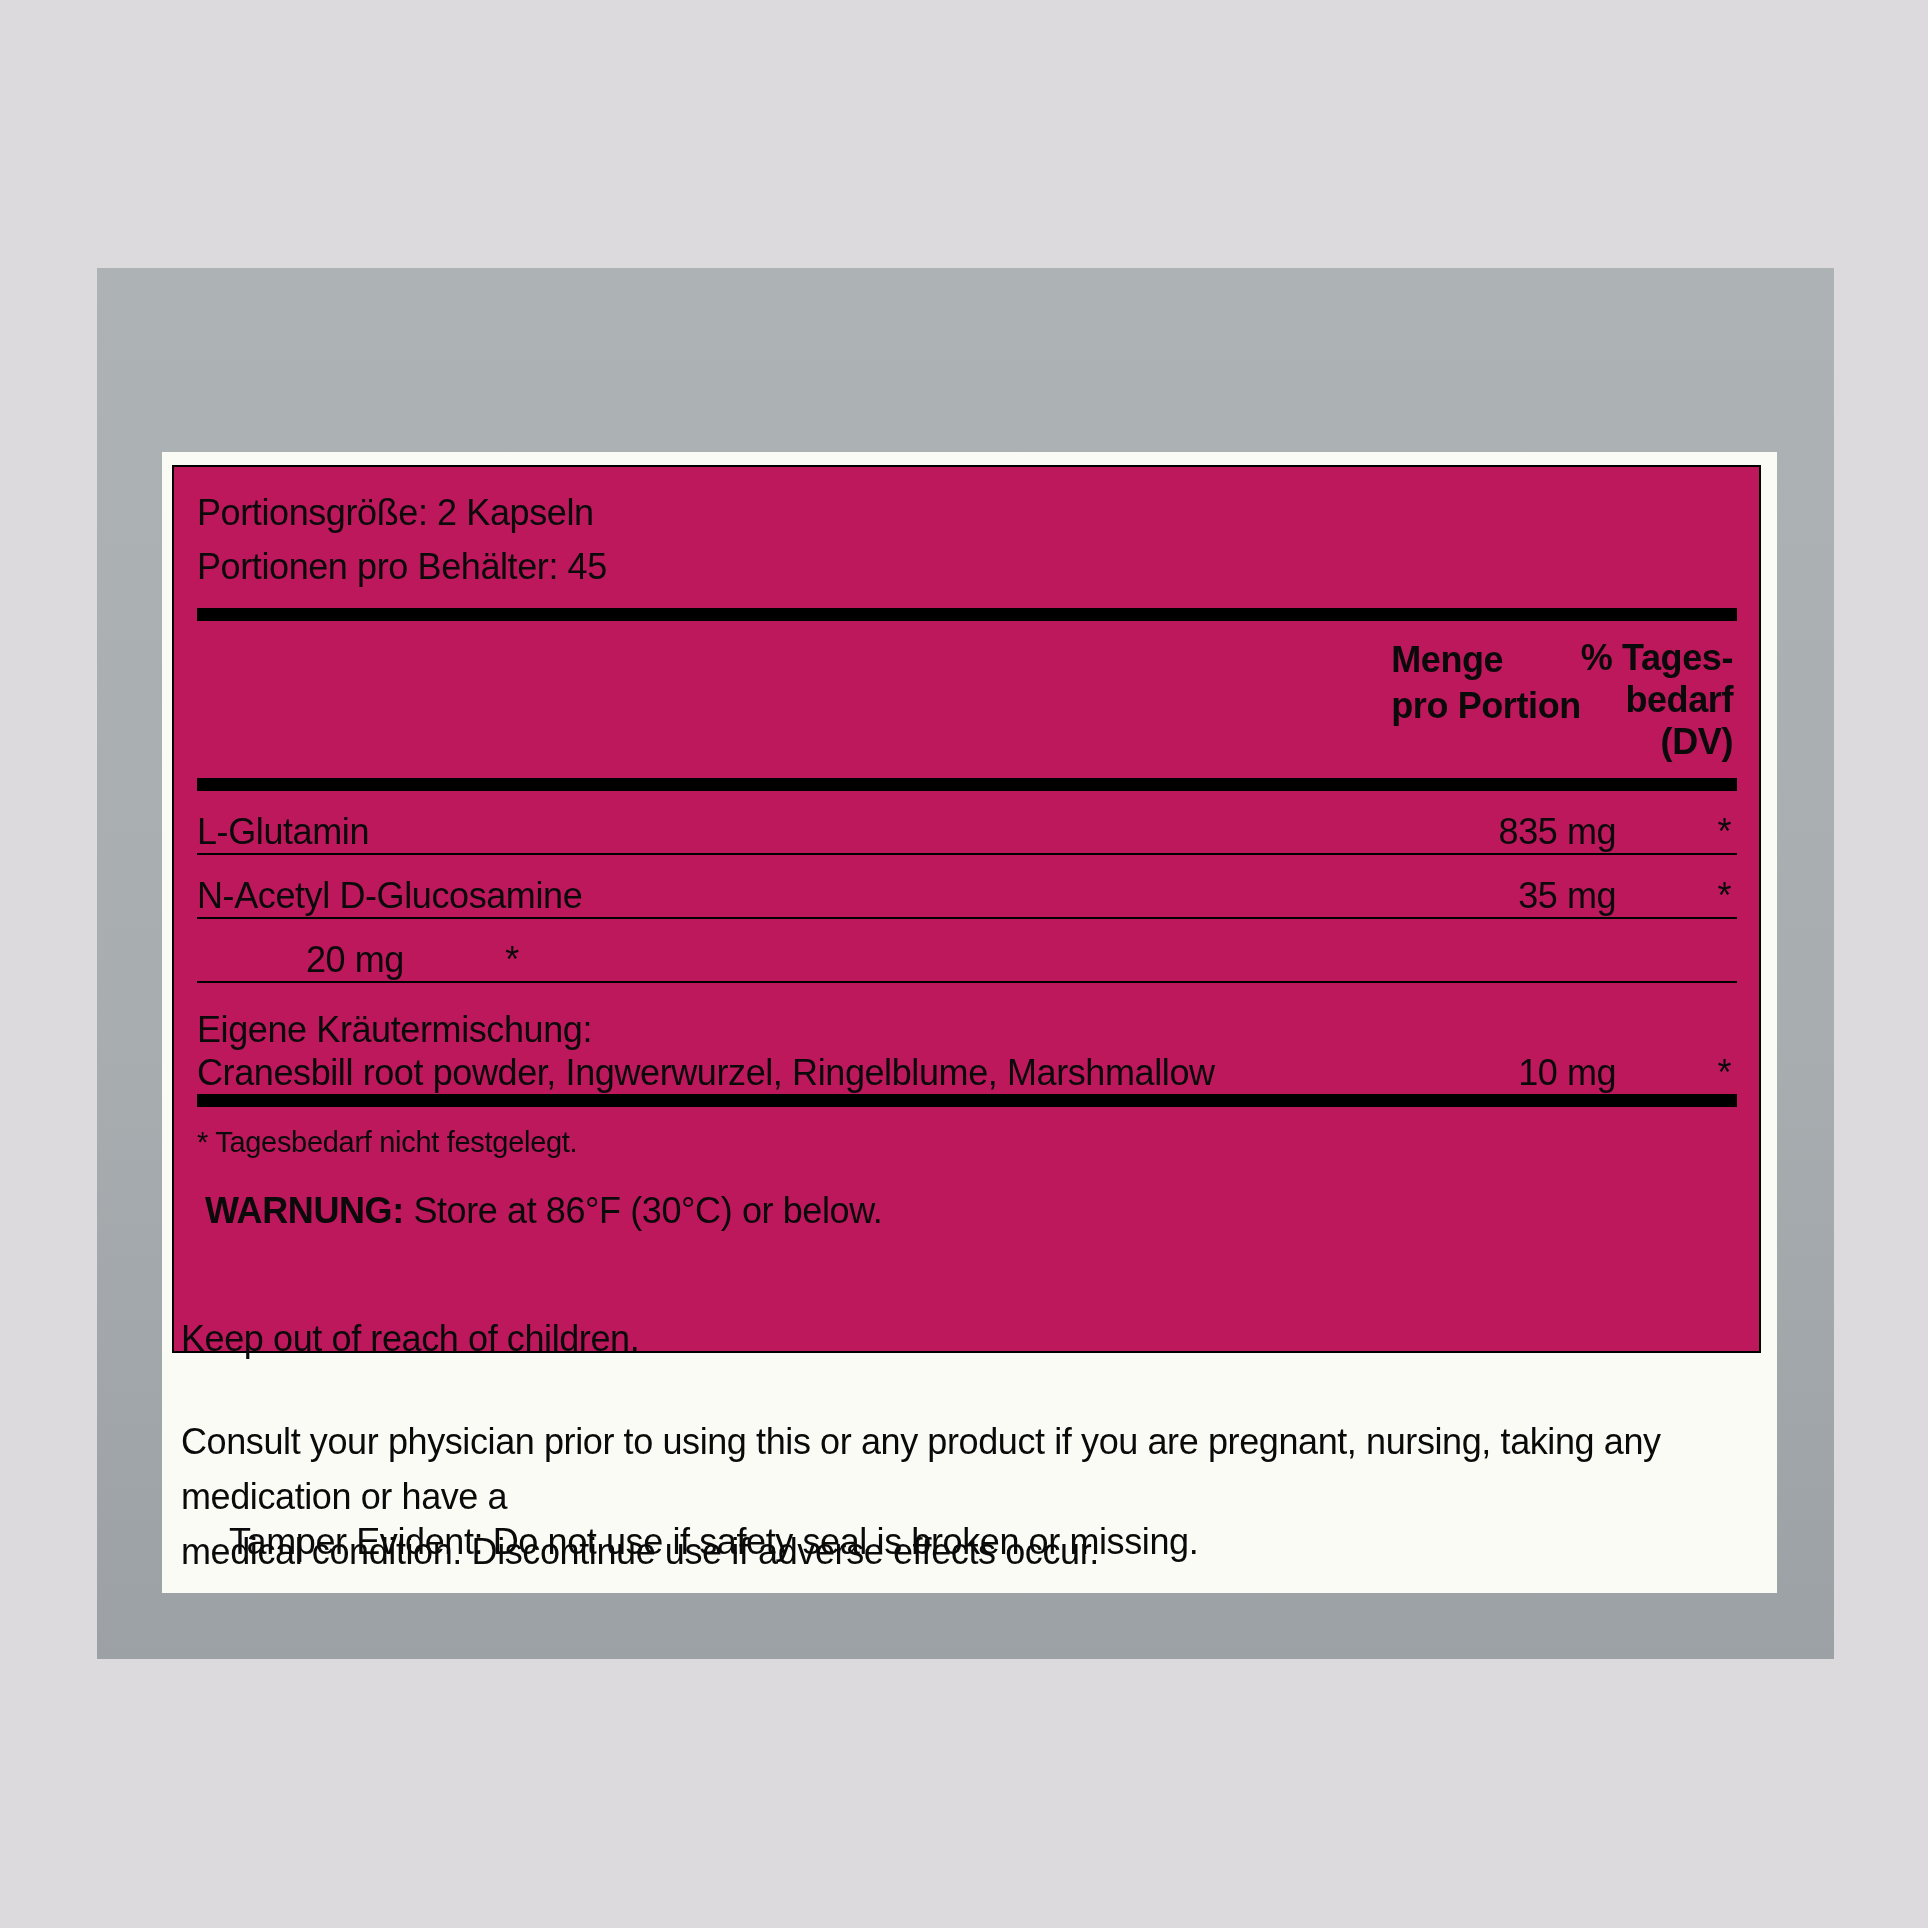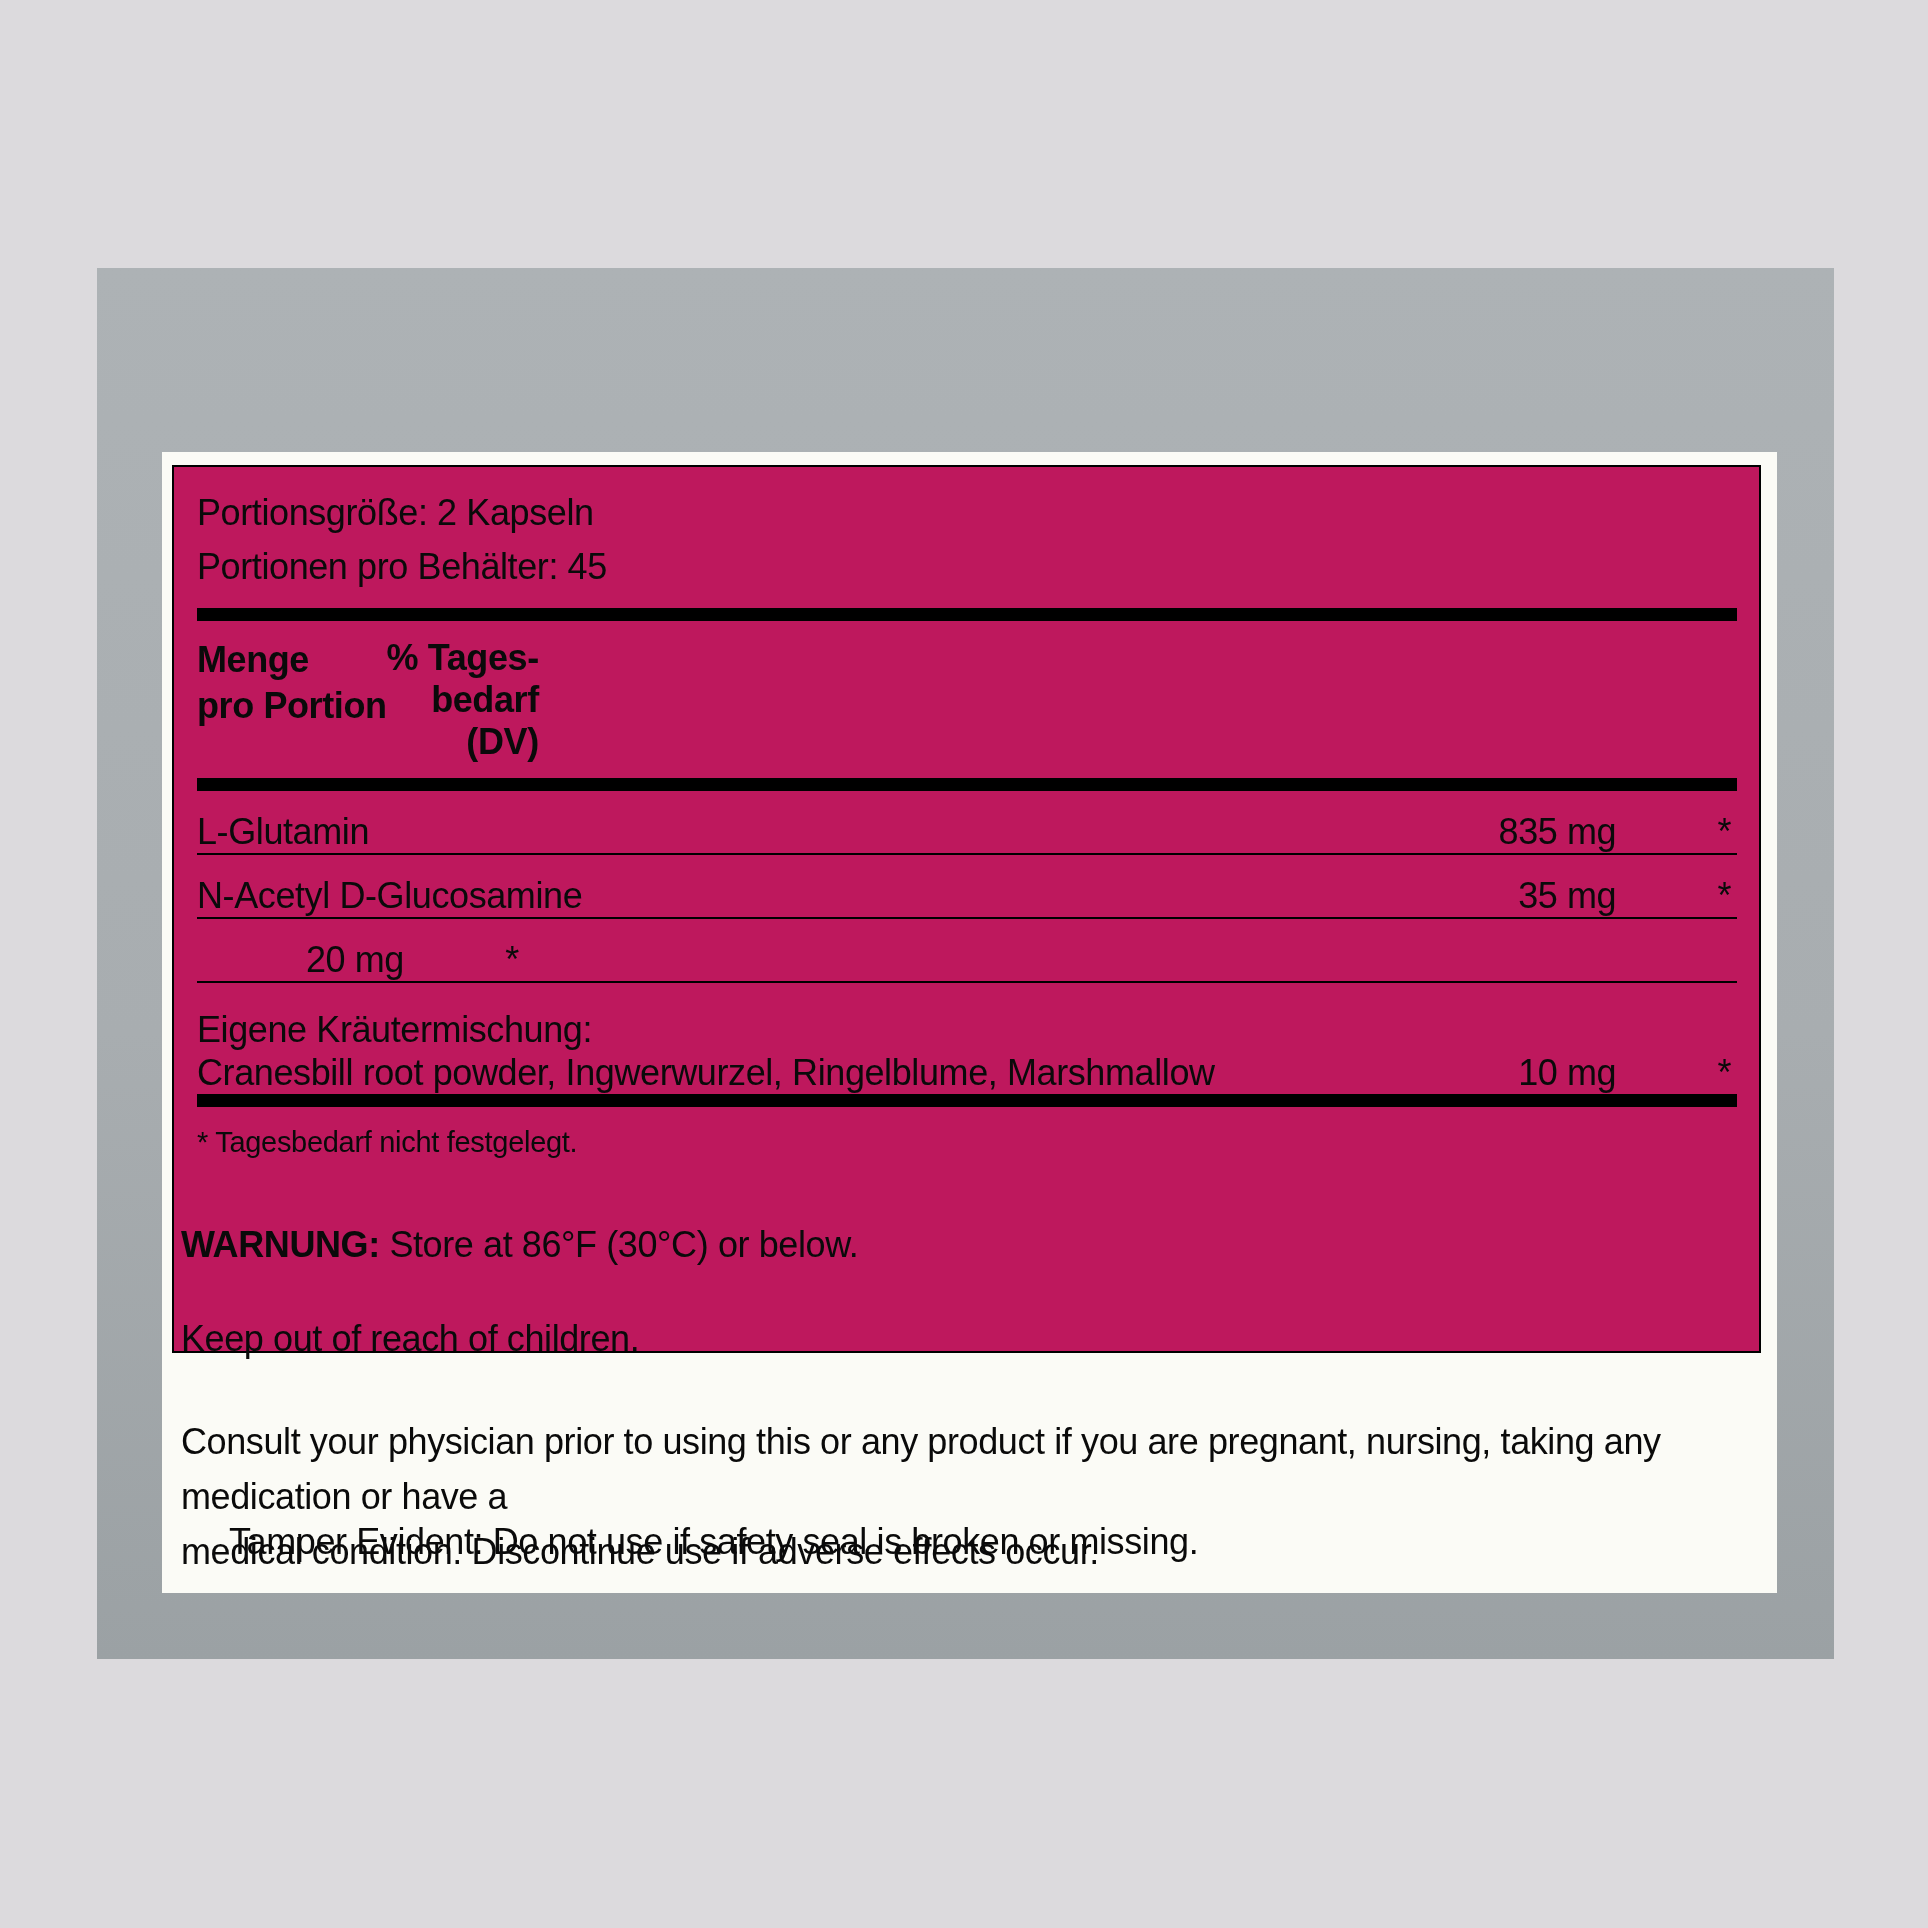--- a/index.html
+++ b/index.html
@@ -24,33 +24,33 @@
   }
   .facts{
     position:absolute;left:10.4px;top:13px;width:1589px;height:888px;
     border:2.8px solid #000;box-sizing:border-box;background:#be185d;
   }
   .txt{font-size:36px;letter-spacing:-0.4px;}
   .serving{padding:19px 22.6px 0;}
   .serving div{line-height:54px;}
   .bar{height:13px;background:#000;margin:0 22.6px;}
   .bar.m-top{margin-top:14px;}
-  .cols{display:flex;justify-content:flex-start;align-items:flex-start;padding:16px 22.6px 15px;}
+  .cols{display:flex;justify-content:flex-end;align-items:flex-start;padding:16px 22.6px 15px;}
   .col-left{font-weight:700;font-size:36px;line-height:46px;letter-spacing:-0.4px;}
   .col-right{font-weight:700;font-size:36px;line-height:42px;letter-spacing:-0.4px;text-align:right;padding-right:3.8px;}
   .rows{margin:0 22.6px;}
   .row{display:flex;align-items:flex-end;min-height:62px;border-bottom:2.8px solid #000;}
   .row:last-child{border-bottom:none;min-height:111px;}
   .row .name{flex:1;line-height:43px;}
   .row .amount{width:207px;text-align:right;}
   .row .dv{width:115px;text-align:right;padding-right:5.6px;}
   .footnote{font-size:29px;letter-spacing:-0.3px;padding:19px 22.6px 0;}
   .para{position:absolute;left:19px;width:1582px;font-size:36px;line-height:55px;letter-spacing:-0.4px;}
   .p-other{top:706px;}
-  .p-warning{top:765px;}
+  .p-warning{top:731px;margin-left:24px;}
   .p-keep{top:859px;}
   .p-consult{top:962px;}
   .p-tamper{top:1062px;margin-left:48px;}
 </style>
 </head>
 <body>
 
 <div class="panel">
 
 

